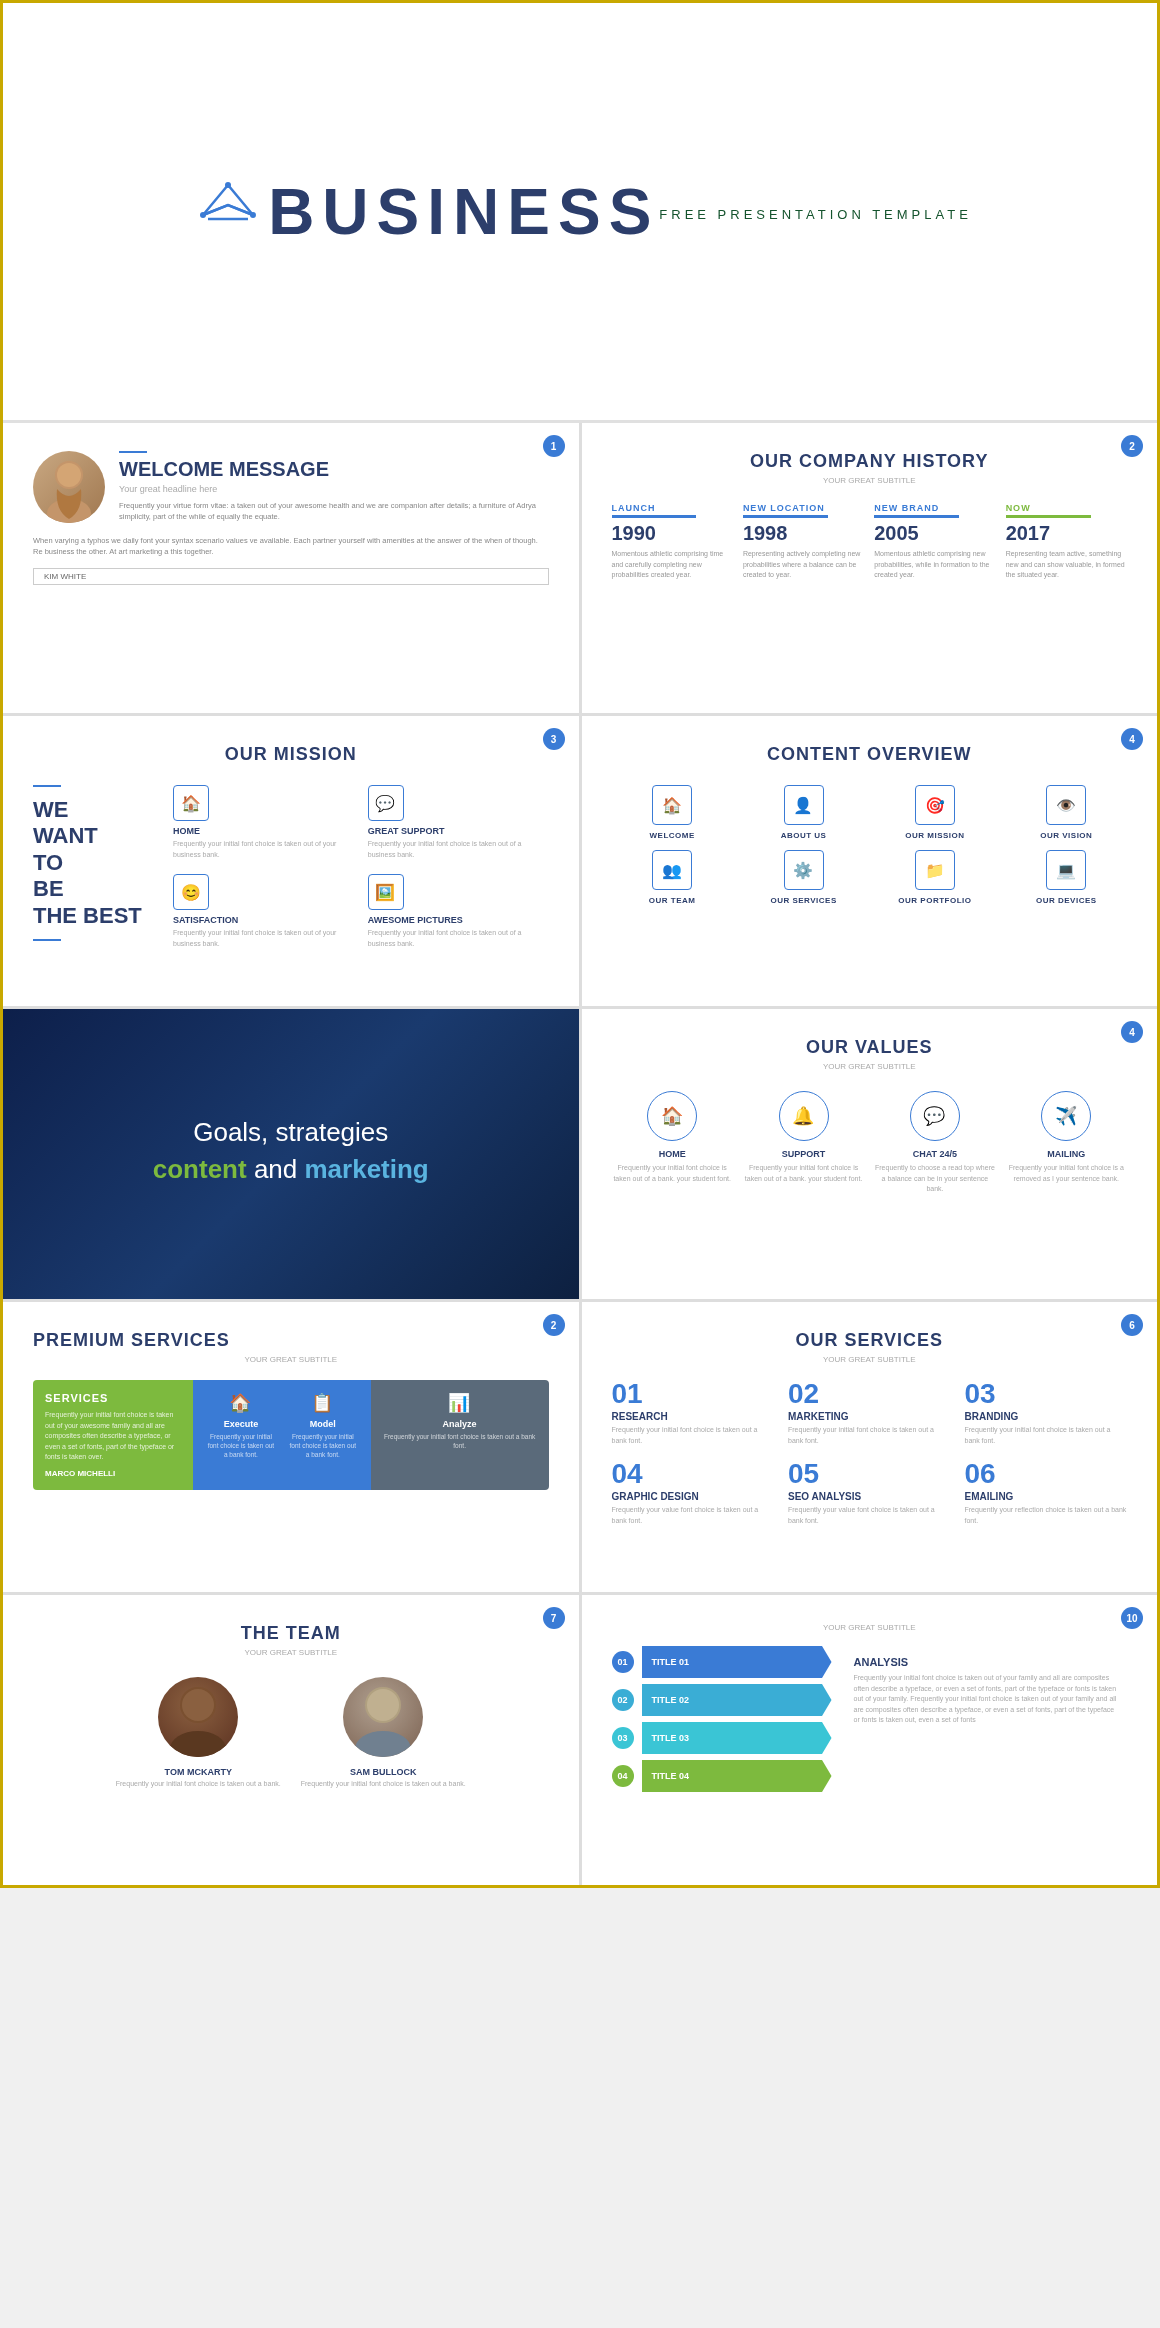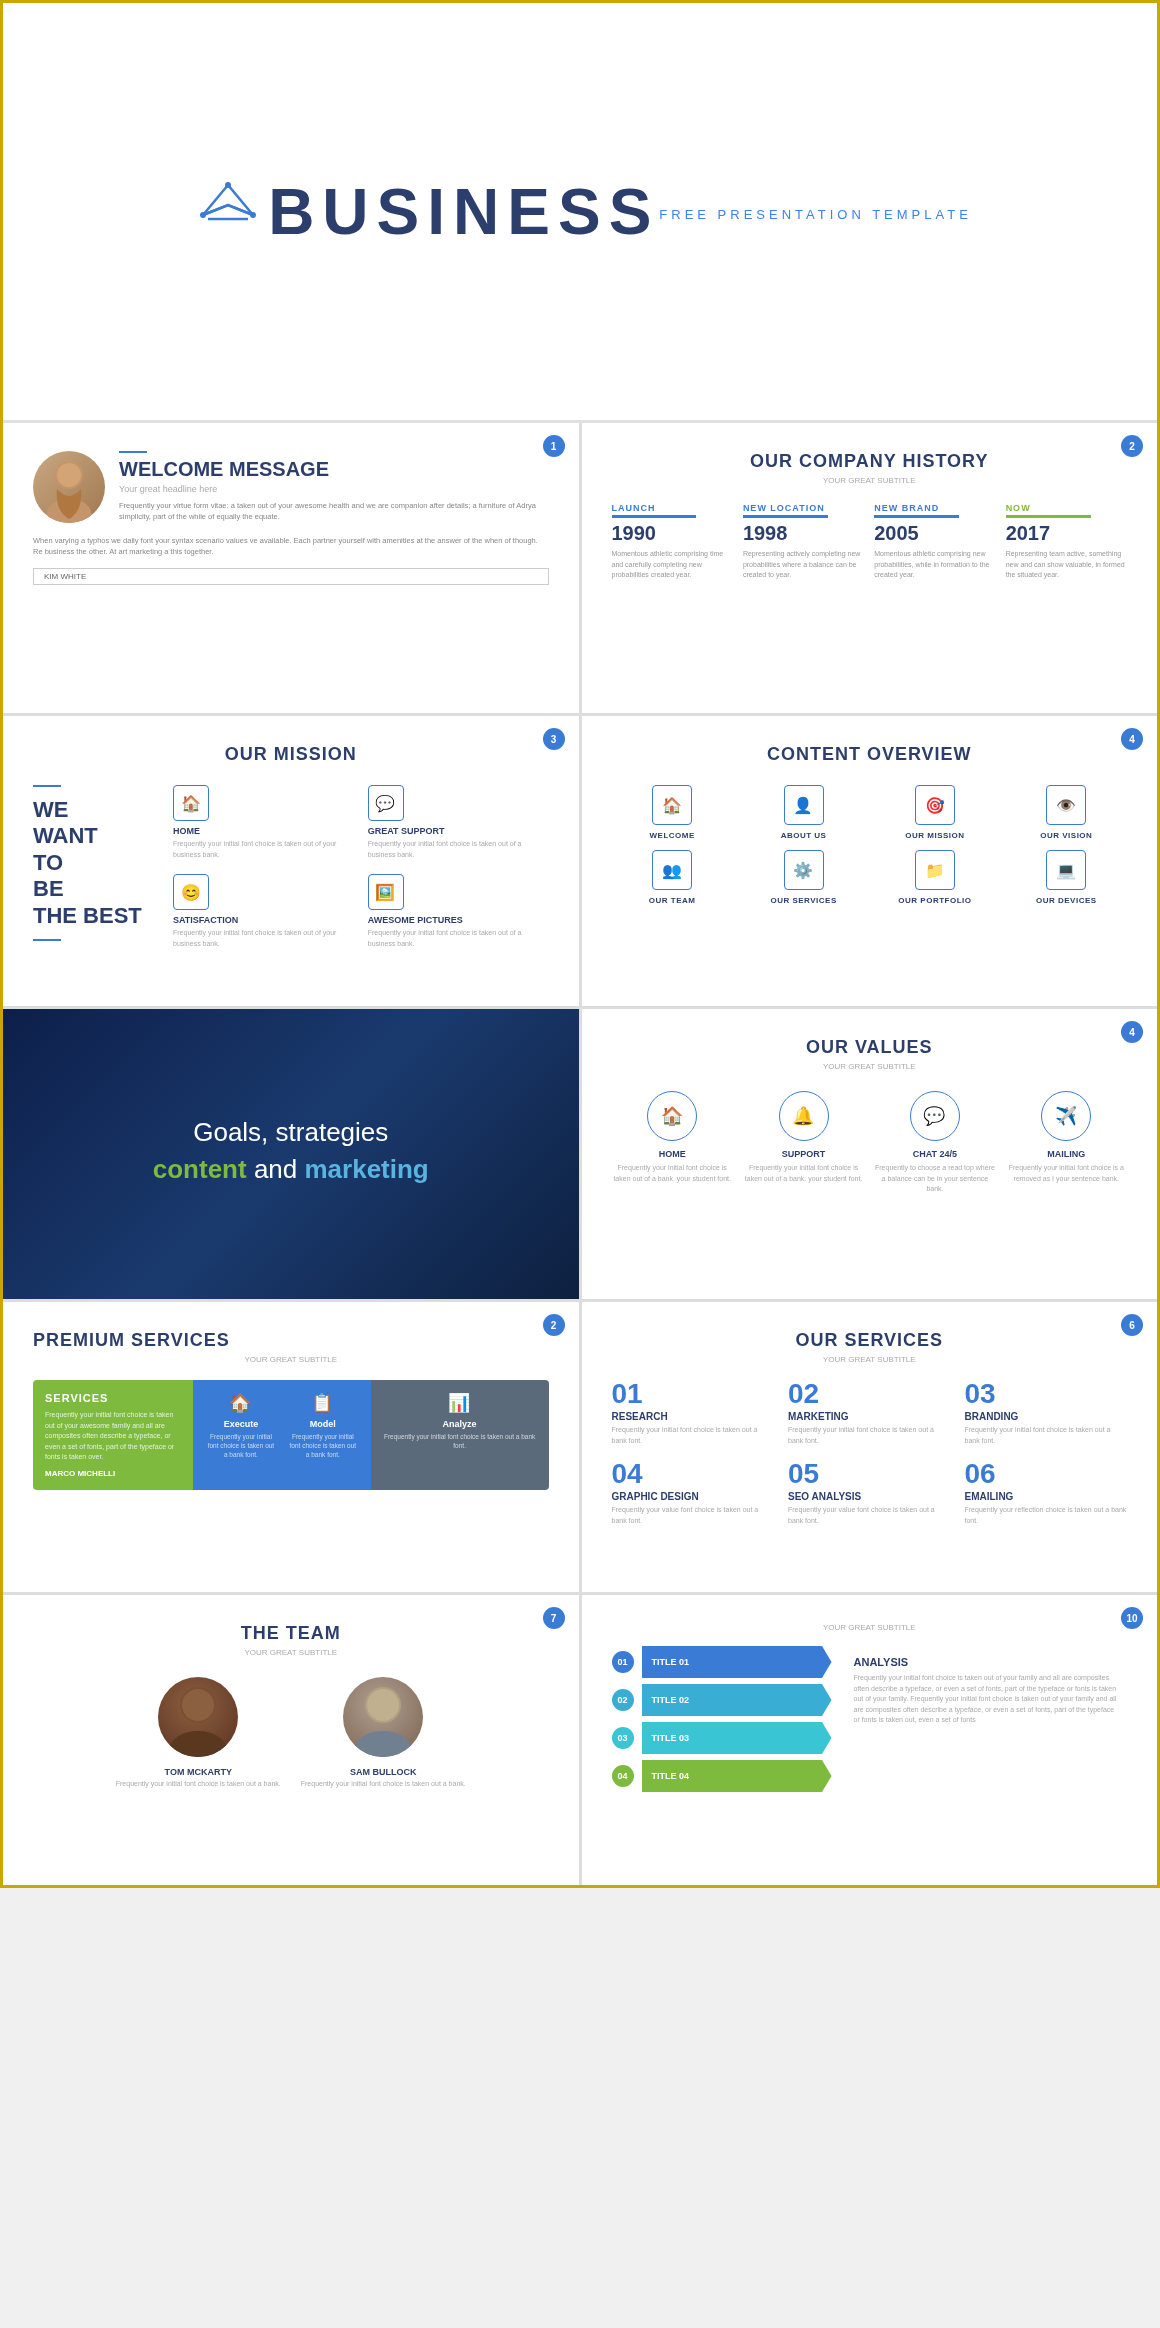--- a/index.html
+++ b/index.html
@@ -36,21 +36,21 @@
     .cover-title {
       font-size: 64px;
       font-weight: 800;
       color: #2c3e6b;
       letter-spacing: 8px;
       text-transform: uppercase;
     }
 
     .cover-subtitle {
       font-size: 13px;
-      color: #3b82f6;
+      color: #14532d;
       letter-spacing: 4px;
       margin-top: 6px;
     }
 
     
     .slides-grid {
       display: grid;
       grid-template-columns: 1fr 1fr;
       gap: 3px;
       background: #ddd;

